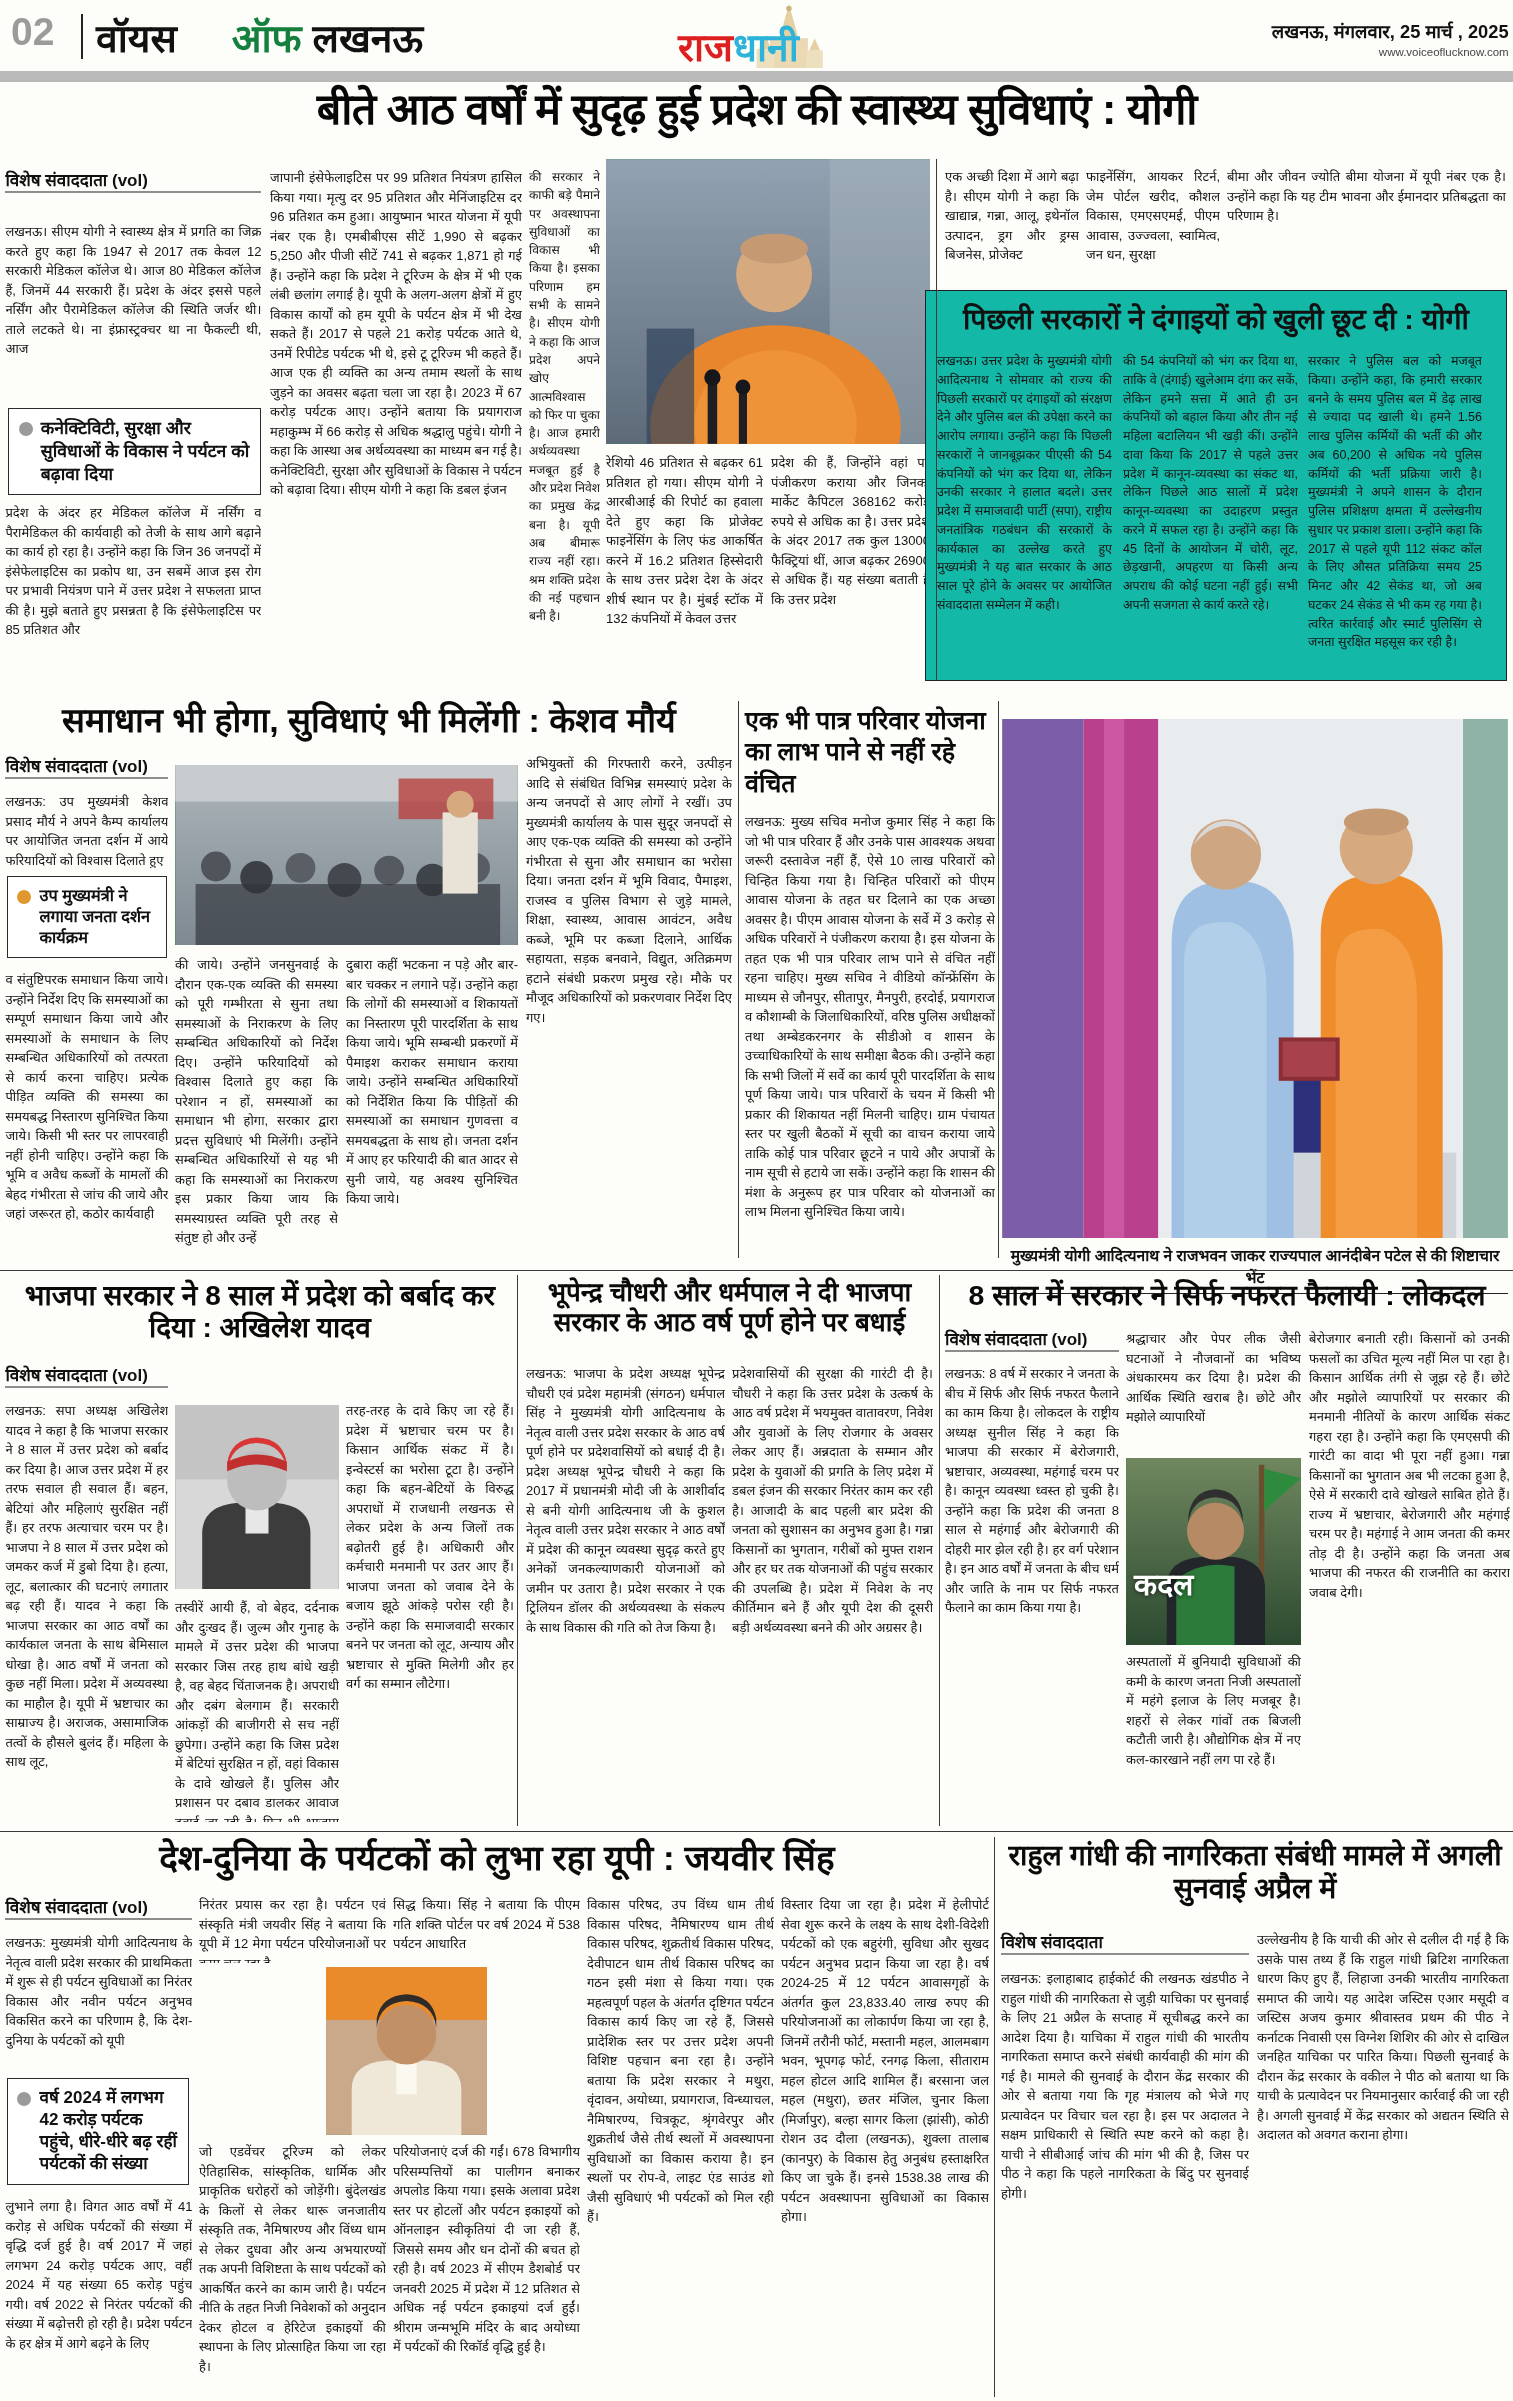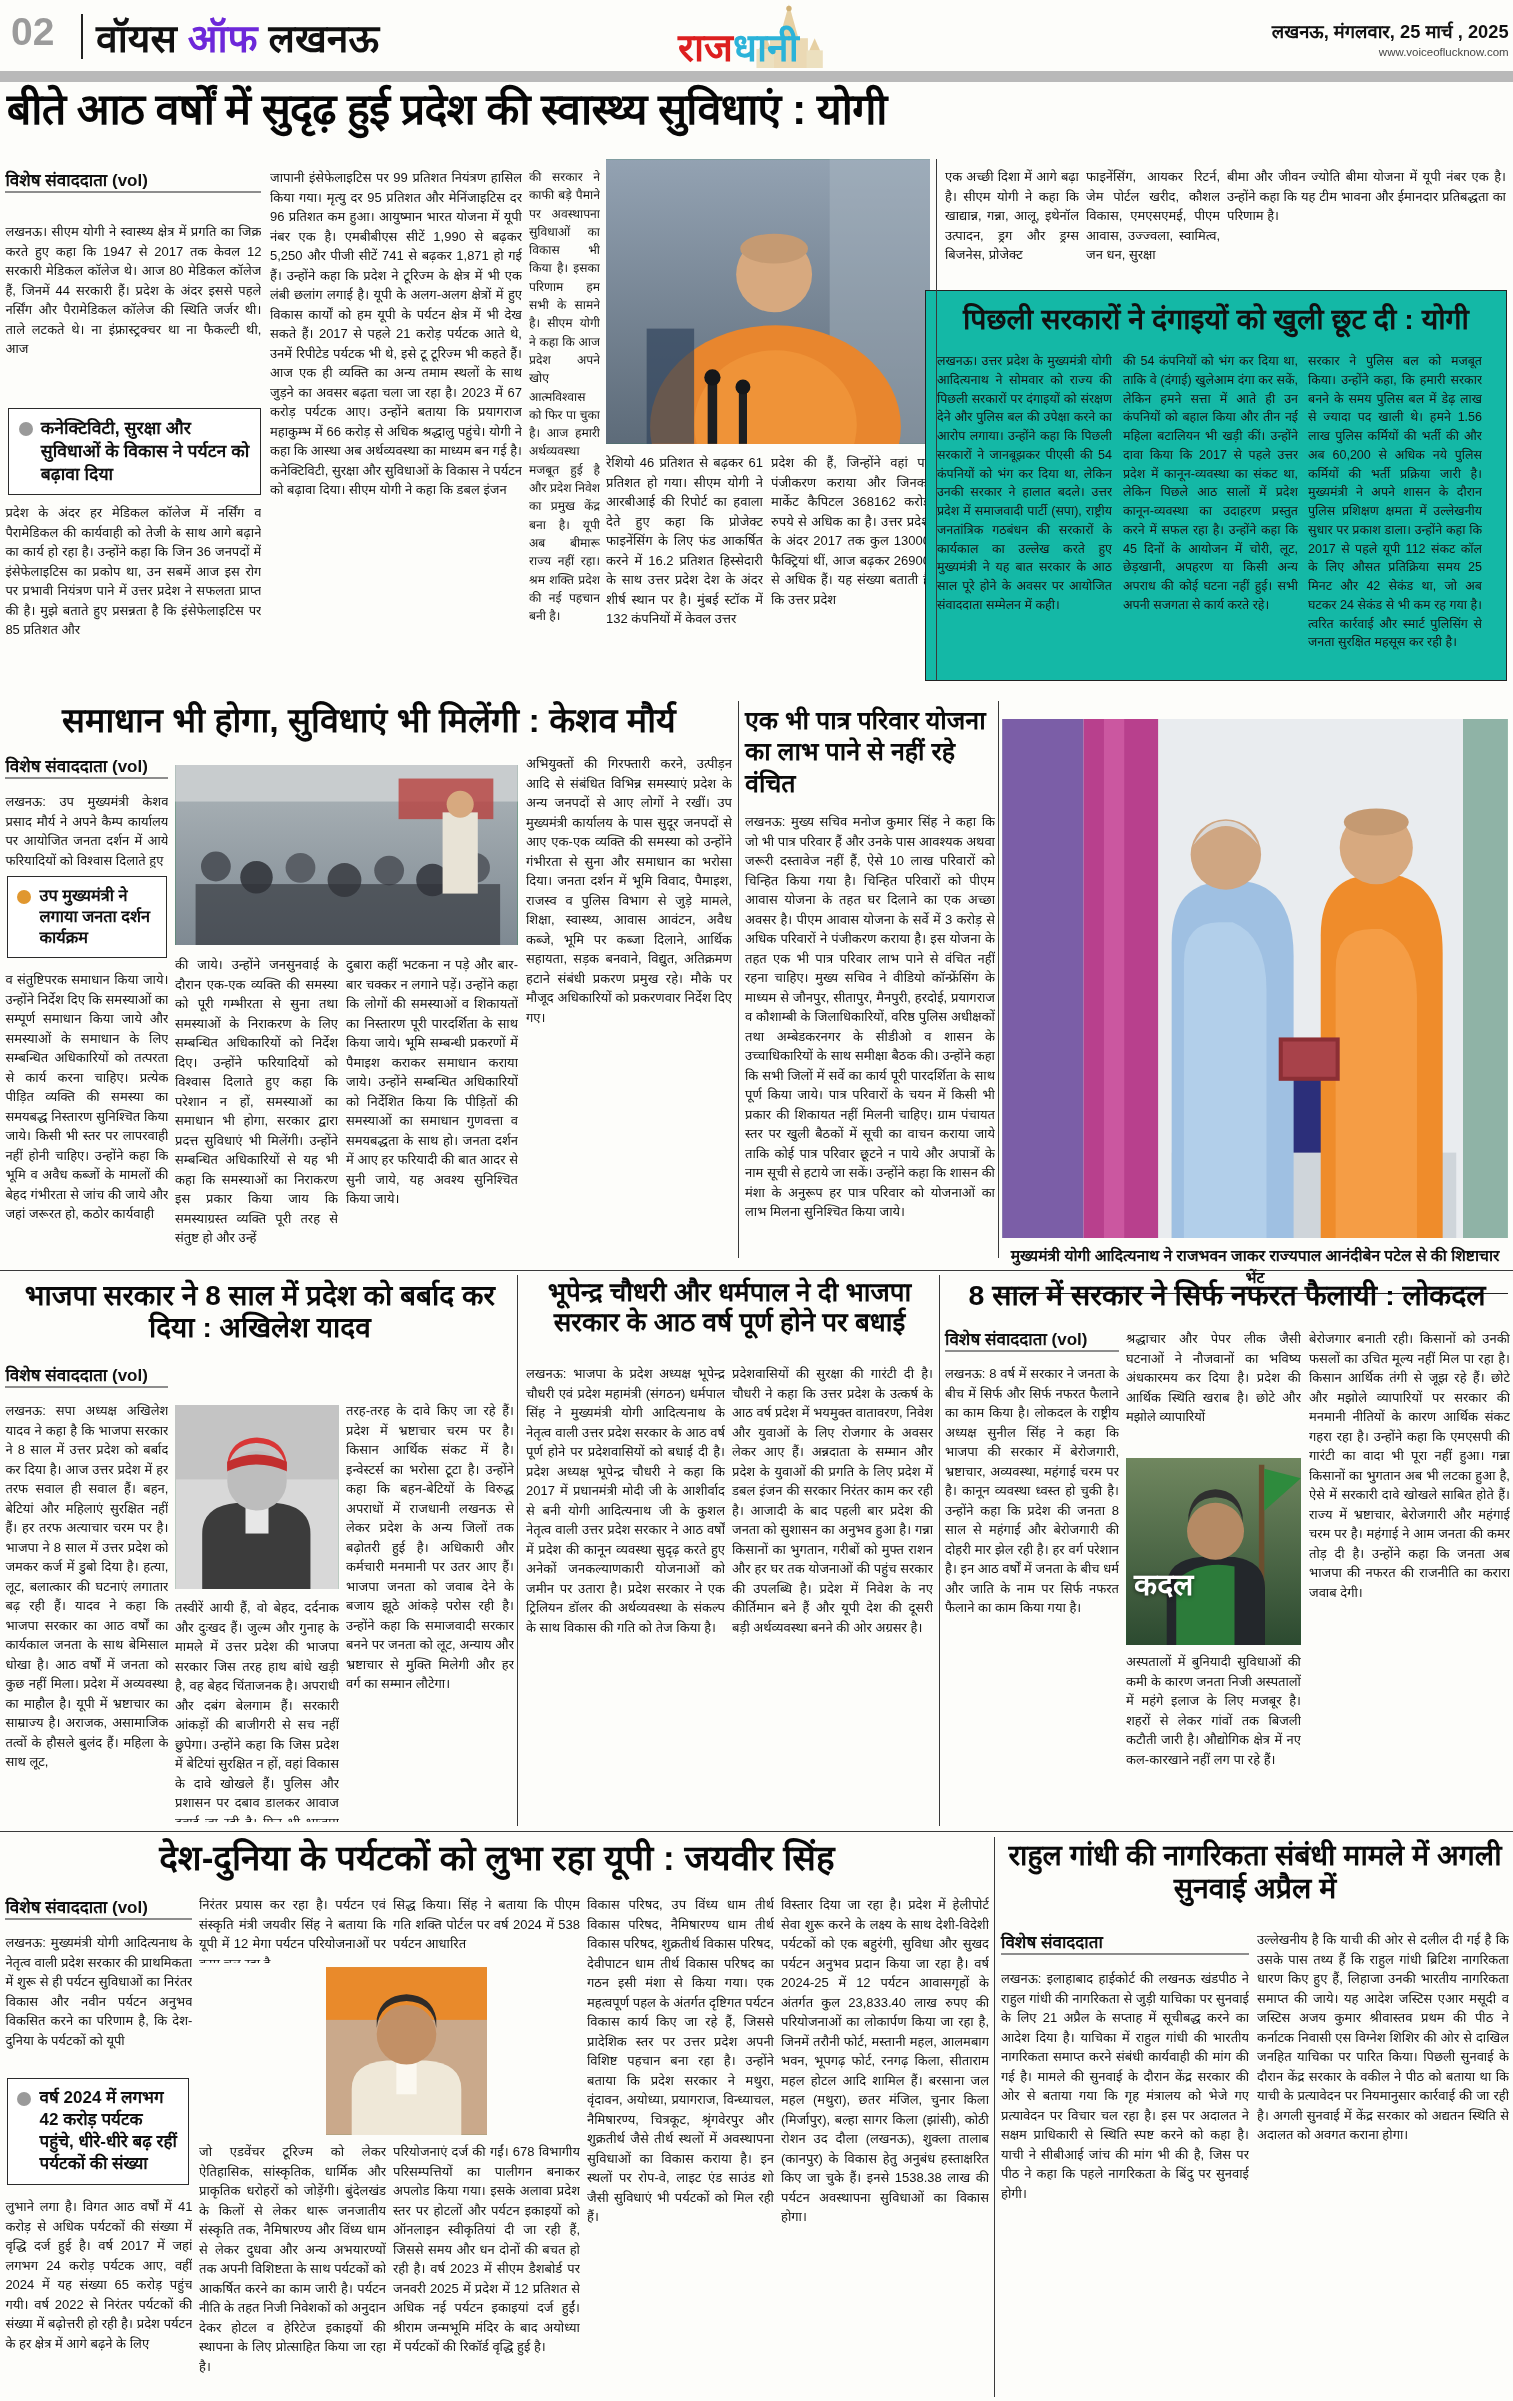--- a/index.html
+++ b/index.html
@@ -2,30 +2,30 @@
 <html lang="hi" style="font-size:11px"><head>
 <meta charset="utf-8">
 <style>
   html,body{margin:0;padding:0;background:#e8e8e4;}
   .page{position:relative;width:1514px;height:2401px;background:#fdfdfa;overflow:hidden;
         font-family:"Liberation Sans","DejaVu Sans",sans-serif;color:#111;}
   
   .pageno{position:absolute;left:11px;top:9.5px;font-size:39px;font-weight:800;color:#9b9b9b;}
   .mast-div{position:absolute;left:81px;top:13.6px;width:2px;height:45px;background:#222;}
   .mast-title{position:absolute;left:96px;top:9.5px;font-size:39px;font-weight:800;color:#111;white-space:nowrap;}
-  .mast-title .grey{color:#6d28d9;}
+  .mast-title .grey{color:#15803d;margin-left:44px;}
   .logo{position:absolute;left:637px;top:2.7px;width:224px;height:65px;}
   .logo-text{position:absolute;left:41px;top:16.3px;font-size:39px;font-weight:800;white-space:nowrap;}
   .logo-red{color:#dd1f1f;} .logo-blue{color:#2bb3d9;}
   .mast-date{position:absolute;right:5.4px;top:17.6px;font-size:18.3px;font-weight:700;text-align:right;}
   .mast-site{position:absolute;right:5.4px;top:46px;font-size:11.5px;color:#444;text-align:right;}
   .mast-bar{position:absolute;left:0;top:71px;width:1514px;height:11px;background:#b9b9b9;}
   
   .h-main{position:absolute;left:6.8px;top:88px;width:1500px;font-size:43px;font-weight:800;
-          line-height:1.02;text-align:left;letter-spacing:-0.7px;color:#070707;}
+          line-height:1.02;text-align:center;letter-spacing:-0.7px;color:#070707;}
   .h2{position:absolute;font-weight:800;text-align:center;color:#0a0a0a;line-height:1.15;}
   .h3{position:absolute;font-weight:800;text-align:left;color:#0a0a0a;line-height:1.25;}
   
   .col{position:absolute;font-size:13px;line-height:1.5;text-align:justify;color:#141414;overflow:hidden;}
   .byline{position:absolute;font-size:17px;font-weight:700;border-bottom:2.7px solid #8d8d8d;padding-bottom:0;color:#111;}
   .hbox{position:absolute;border:1.4px solid #2b2b2b;background:#fff;display:flex;gap:8.1px;
         padding:8.1px 8.1px 8.1px 9.5px;font-weight:700;font-size:17.6px;line-height:1.3;align-items:flex-start;}
   .hbox .dot{width:14.2px;height:14.2px;border-radius:50%;background:#9a9a9a;flex:0 0 auto;margin-top:4.7px;}
   .hbox .dot.amber{background:#e0972f;}
   .riots-box{position:absolute;left:925px;top:290px;width:567px;height:389px;border:1.4px solid #222;background:#14b8a6;padding-left:13px;}

